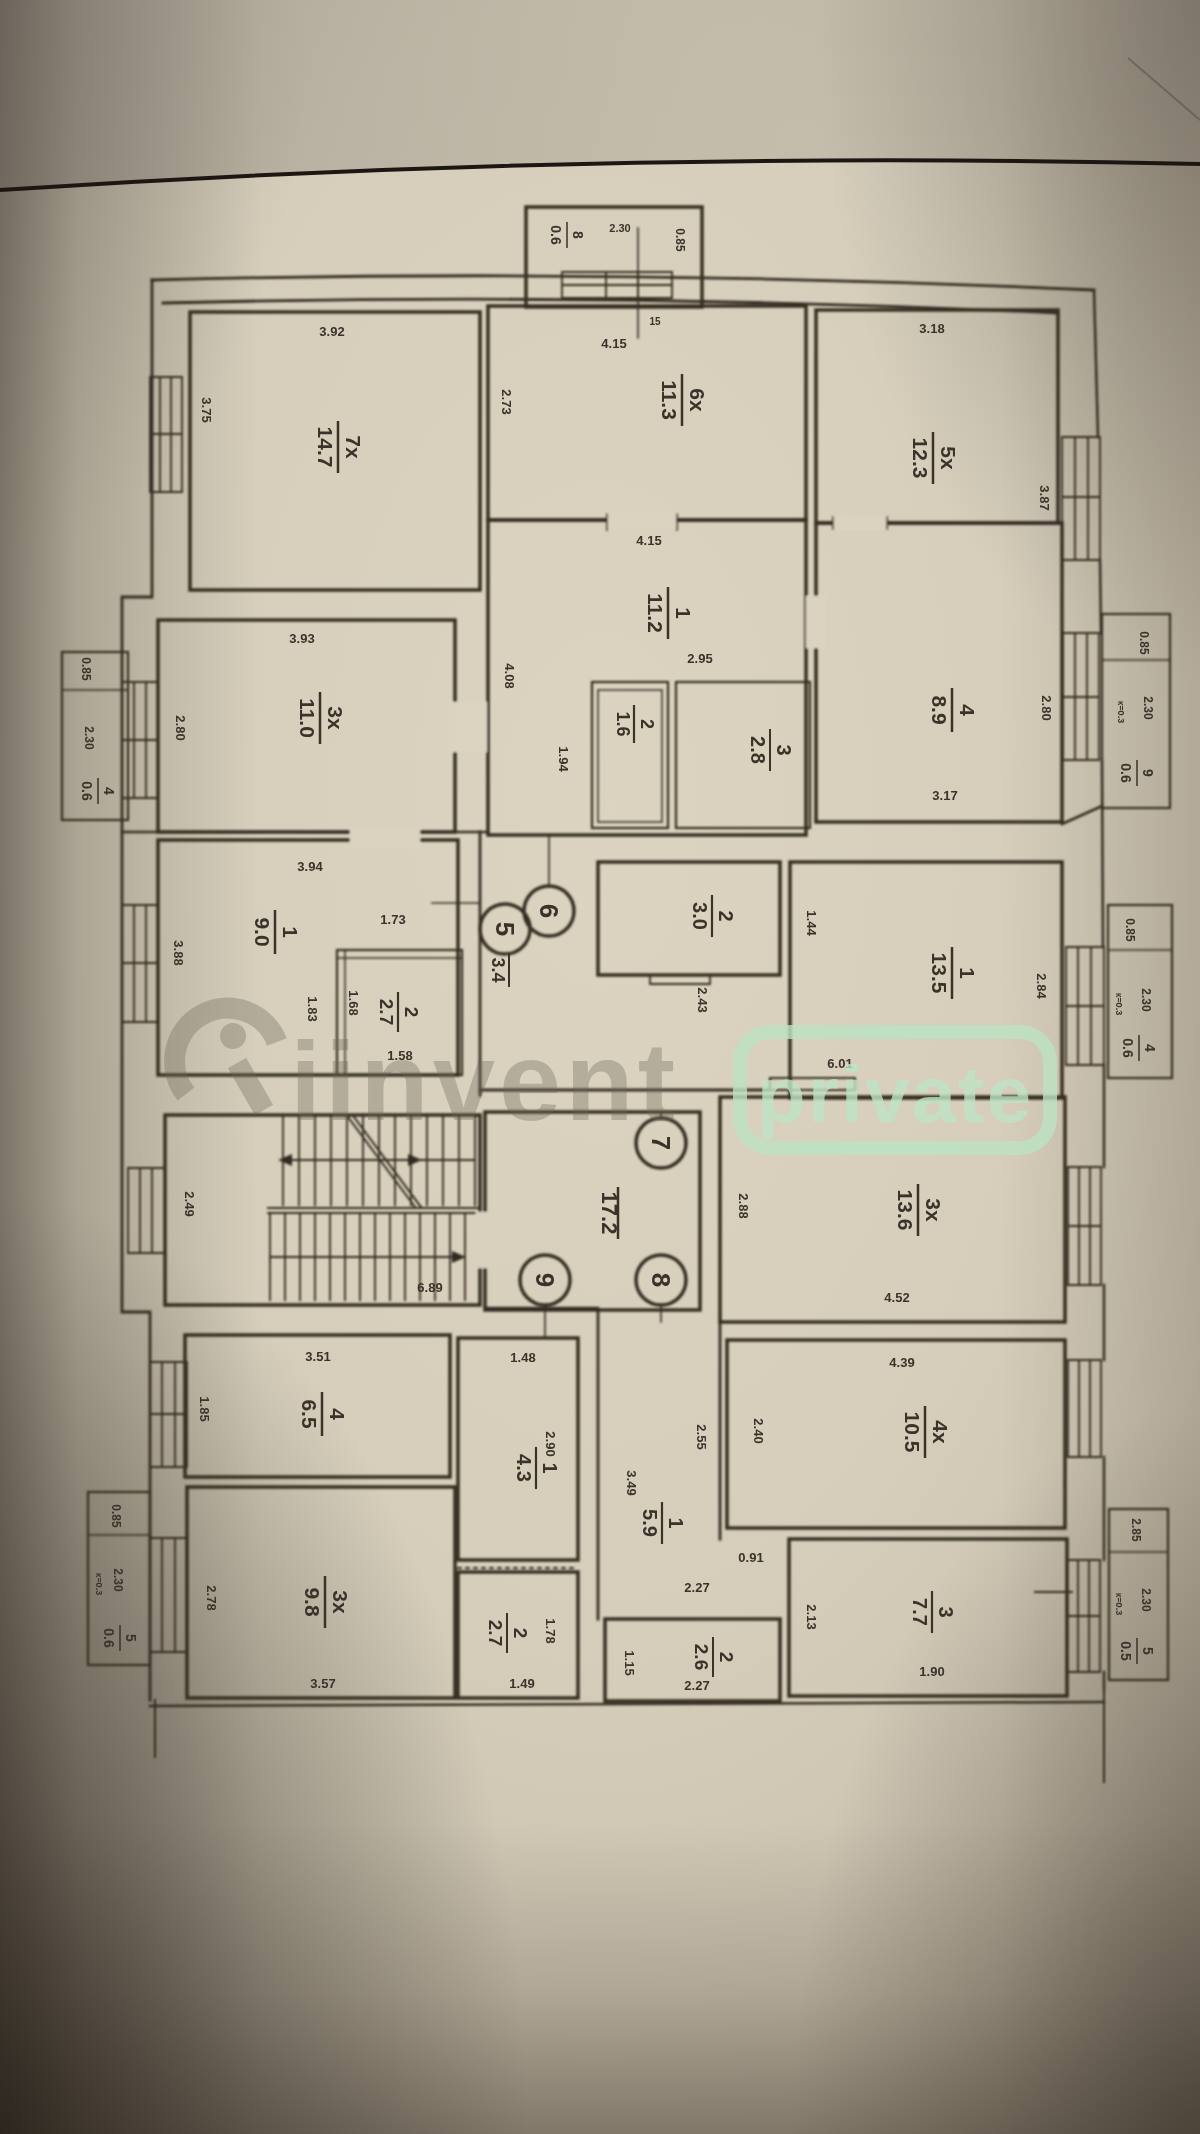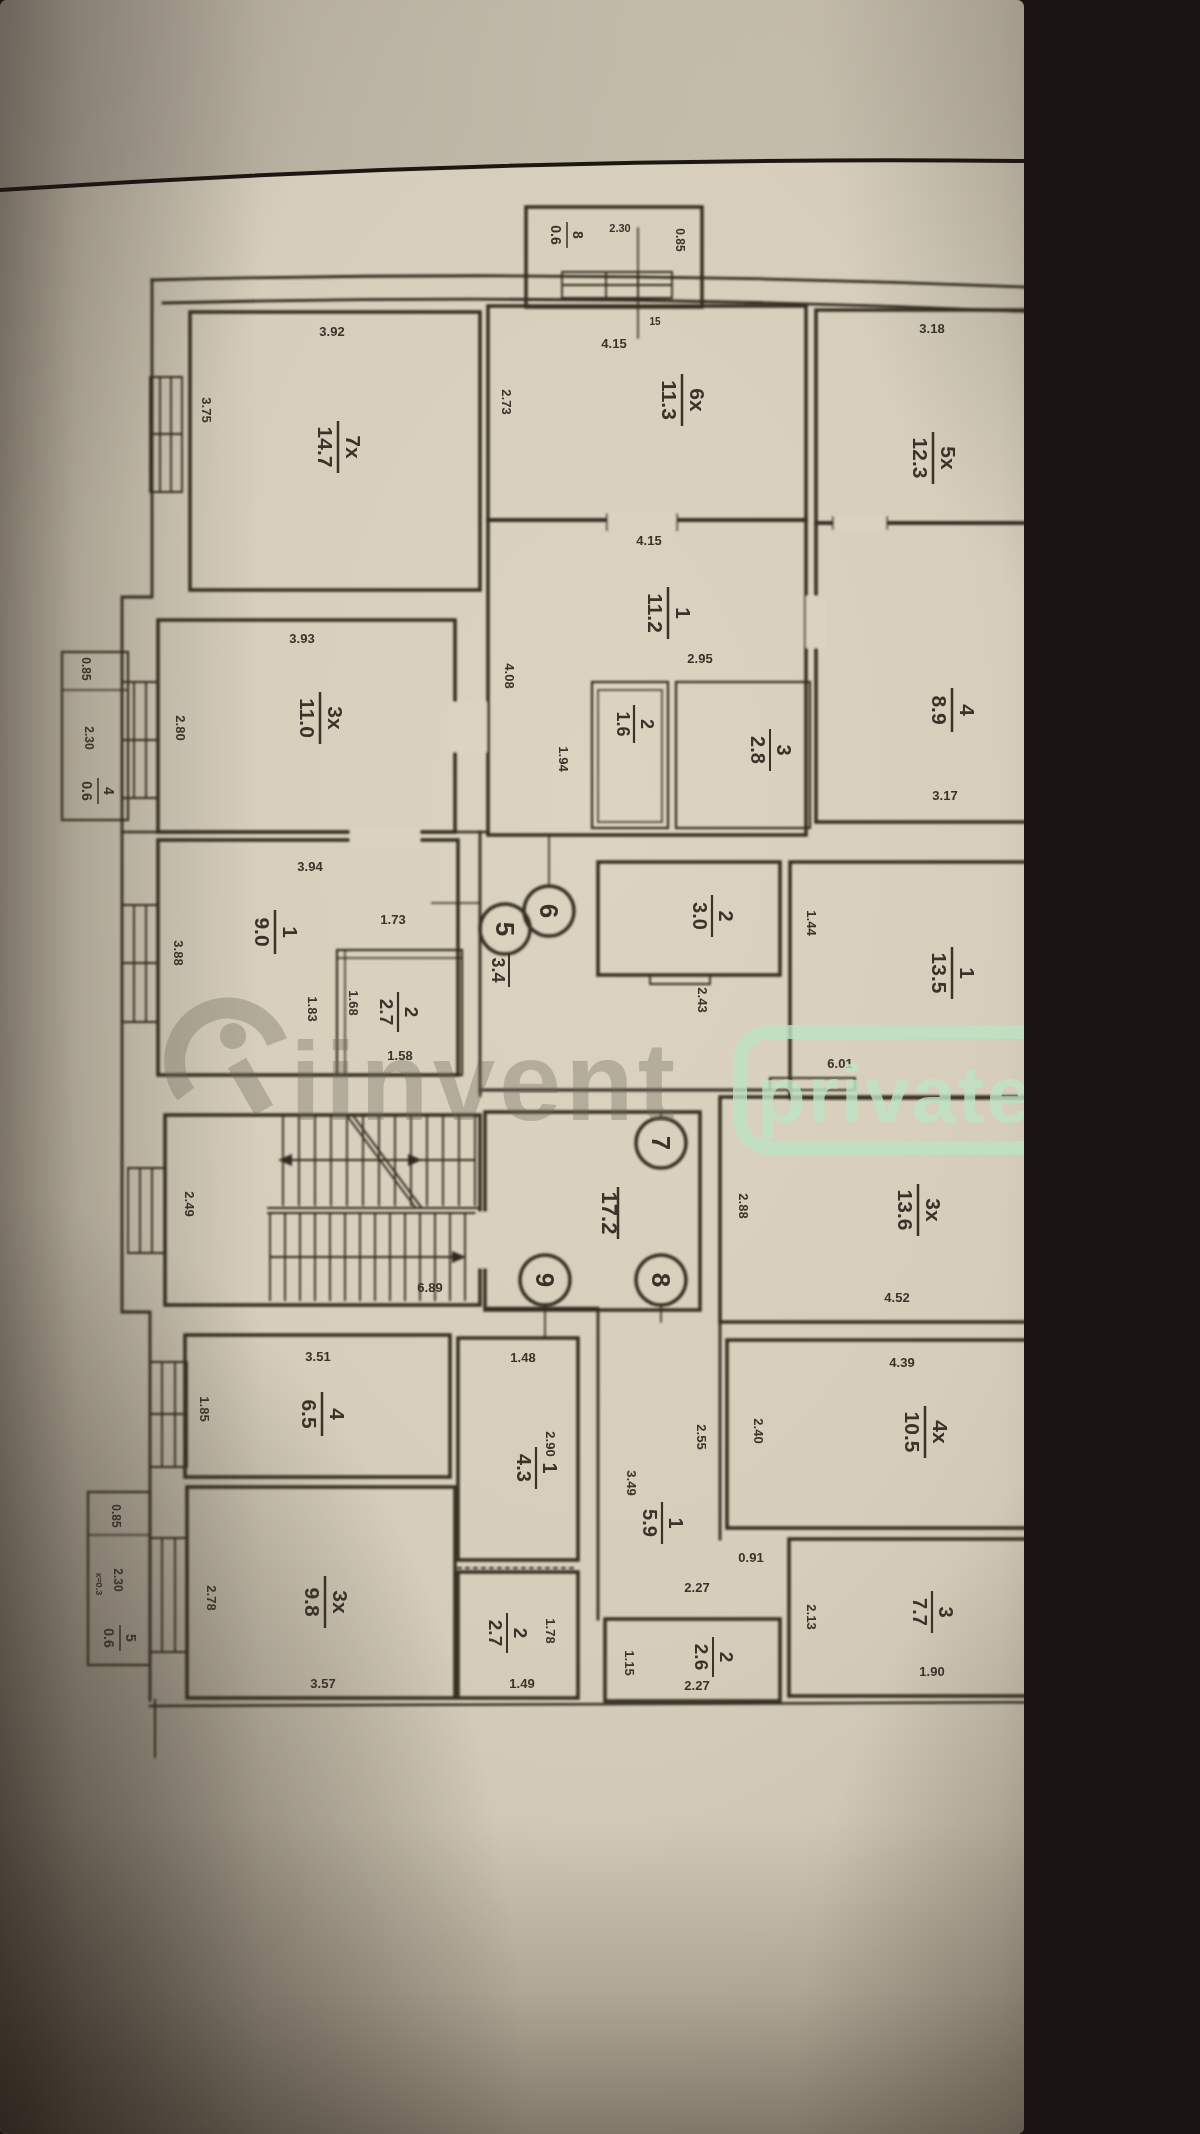--- a/index.html
+++ b/index.html
@@ -1,16 +1,16 @@
 <!DOCTYPE html>
 <html><head>
 <meta charset="utf-8">
 <style>
 html,body{margin:0;padding:0;background:#1a1512;}
-#page{width:1024px;height:2134px;position:relative;overflow:hidden;font-family:"Liberation Sans",sans-serif;border-radius:7px;}
+#page{width:1200px;height:2134px;position:relative;overflow:hidden;font-family:"Liberation Sans",sans-serif;}
 svg{position:absolute;top:0;left:0;}
 </style>
 </head>
 <body>
 <div id="page">
 <svg width="1200" height="2134" viewBox="0 0 1200 2134">
 <defs>
 <radialGradient id="paper" cx="50%" cy="38%" r="85%">
   <stop offset="0%" stop-color="#dcd4c1"></stop>
   <stop offset="45%" stop-color="#d6cebb"></stop>

